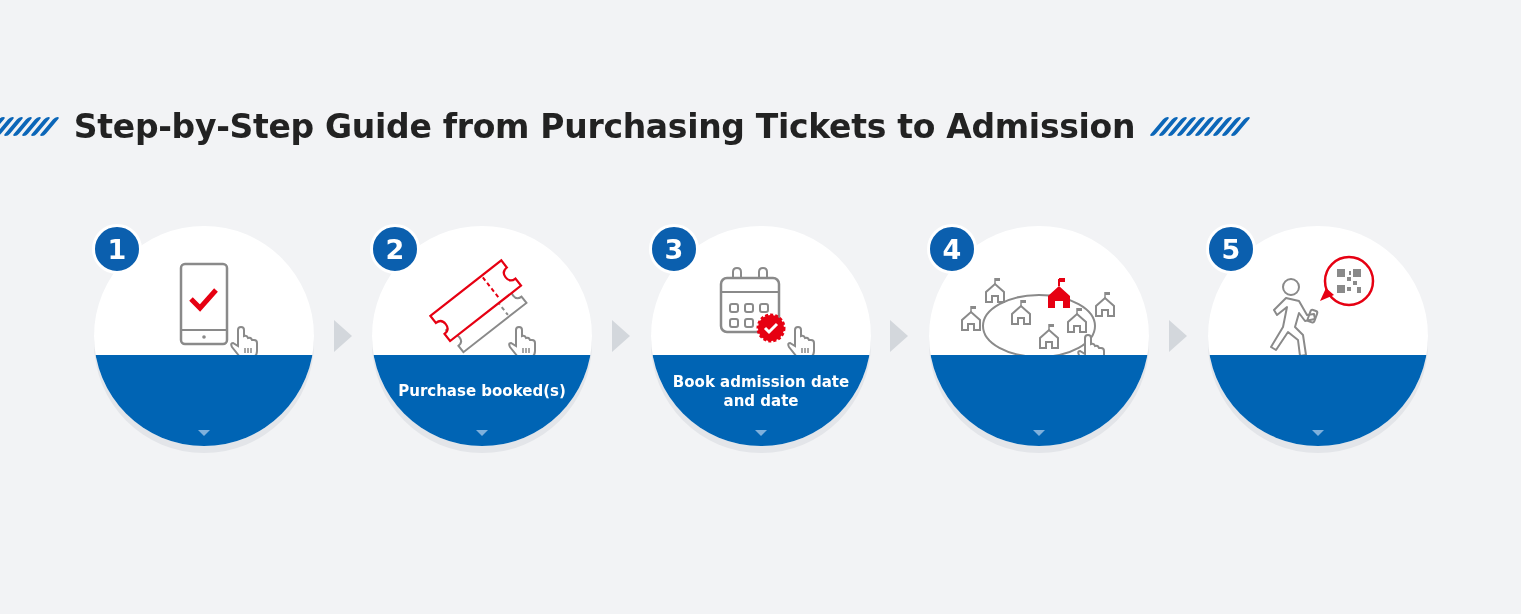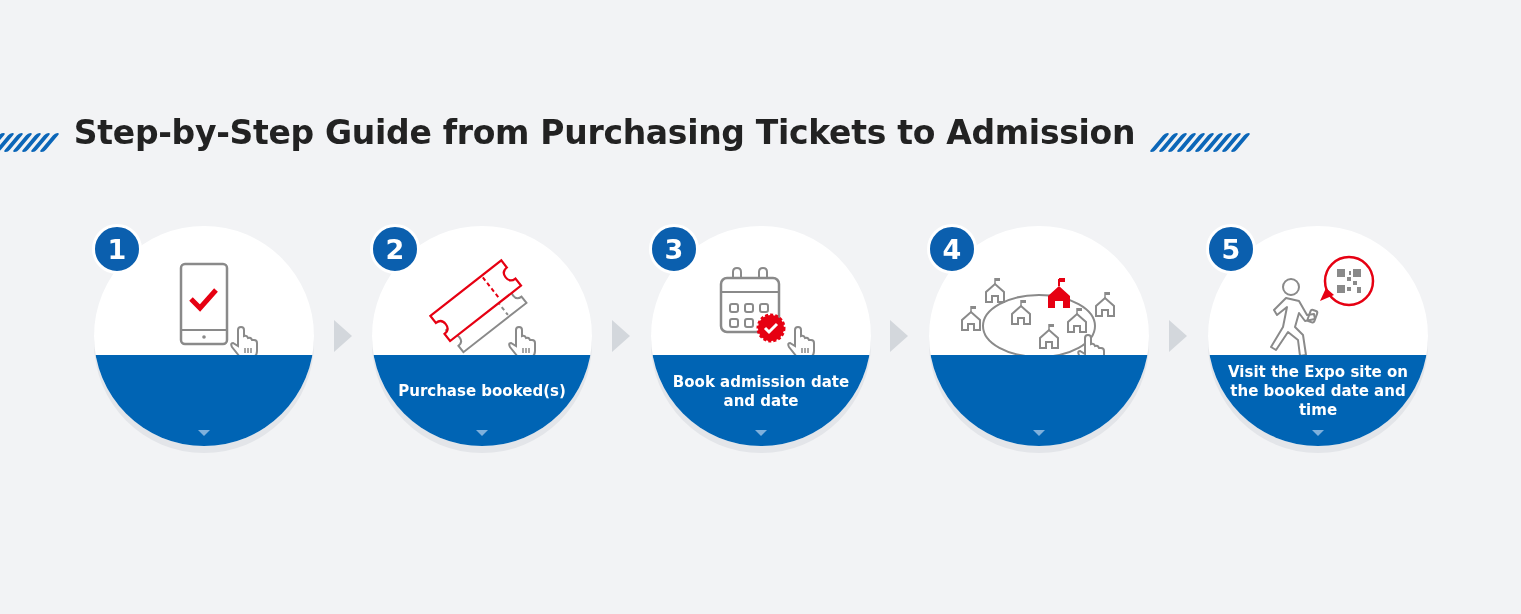--- a/index.html
+++ b/index.html
@@ -1,17 +1,17 @@
 <!DOCTYPE html>
 <html><head>
 <meta charset="utf-8">
 <style>
   html, body { margin:0; padding:0; }
   body { width:1521px; height:614px; background:#f2f3f5; position:relative; overflow:hidden; font-family:"DejaVu Sans", "Liberation Sans", sans-serif; }
-  .title-row { position:absolute; top:100px; left:0; width:1209px; height:52px; display:flex; align-items:flex-end; justify-content:center; }
+  .title-row { position:absolute; top:100px; left:0; width:1209px; height:52px; display:flex; align-items:center; justify-content:center; }
   .title { font-weight:bold; font-size:33px; color:#222; letter-spacing:-0.3px; margin:0 22px; white-space:nowrap; }
   .stripes { display:flex; gap:4px; align-items:center; height:20px; }
   .stripes i { display:block; width:5px; height:19px; background:#0b66b8; border-radius:3px; transform:skewX(-40deg); }
   .step { position:absolute; top:226px; width:220px; height:220px; }
   .circle { position:absolute; left:0; top:0; width:220px; height:220px; border-radius:50%; overflow:hidden; background:#fff; box-shadow:0 7px 0 #e3e5e9; }
   .band { position:absolute; left:0; right:0; top:129px; bottom:0; background:#0064b4; }
   .label { position:absolute; left:0; right:0; top:129px; bottom:18px; display:flex; align-items:center; justify-content:center; text-align:center; color:#fff; font-weight:bold; font-size:15px; line-height:19px; padding:0 20px; }
   .caret { position:absolute; left:104px; bottom:10px; width:0; height:0; border-left:6px solid transparent; border-right:6px solid transparent; border-top:6px solid #7fb0dc; }
   .badge { position:absolute; left:-2px; top:-2px; width:44px; height:44px; border-radius:50%; background:#0b5fae; border:3px solid #fff; color:#fff; font-weight:bold; font-size:27px; display:flex; align-items:center; justify-content:center; z-index:2; }
   .icon { position:absolute; left:0; top:0; width:220px; height:140px; }
@@ -177,17 +177,16 @@
           <rect x="145" y="43" width="8" height="8"></rect>
         <rect x="129" y="59" width="8" height="8"></rect>
           <rect x="139" y="51" width="4" height="4"></rect>
         <rect x="145" y="55" width="4" height="4"></rect>
           <rect x="149" y="61" width="4" height="6"></rect>
         <rect x="139" y="61" width="4" height="4"></rect>
           <rect x="141" y="45" width="2" height="4"></rect>
       </g>
     </svg>
     <div class="band"></div>
-    <div class="label">Visit the Expo site on the booked date and time</div>
     <div class="caret"></div>
   </div>
   <div class="badge">5</div>
 </div>
 
 </body></html>

